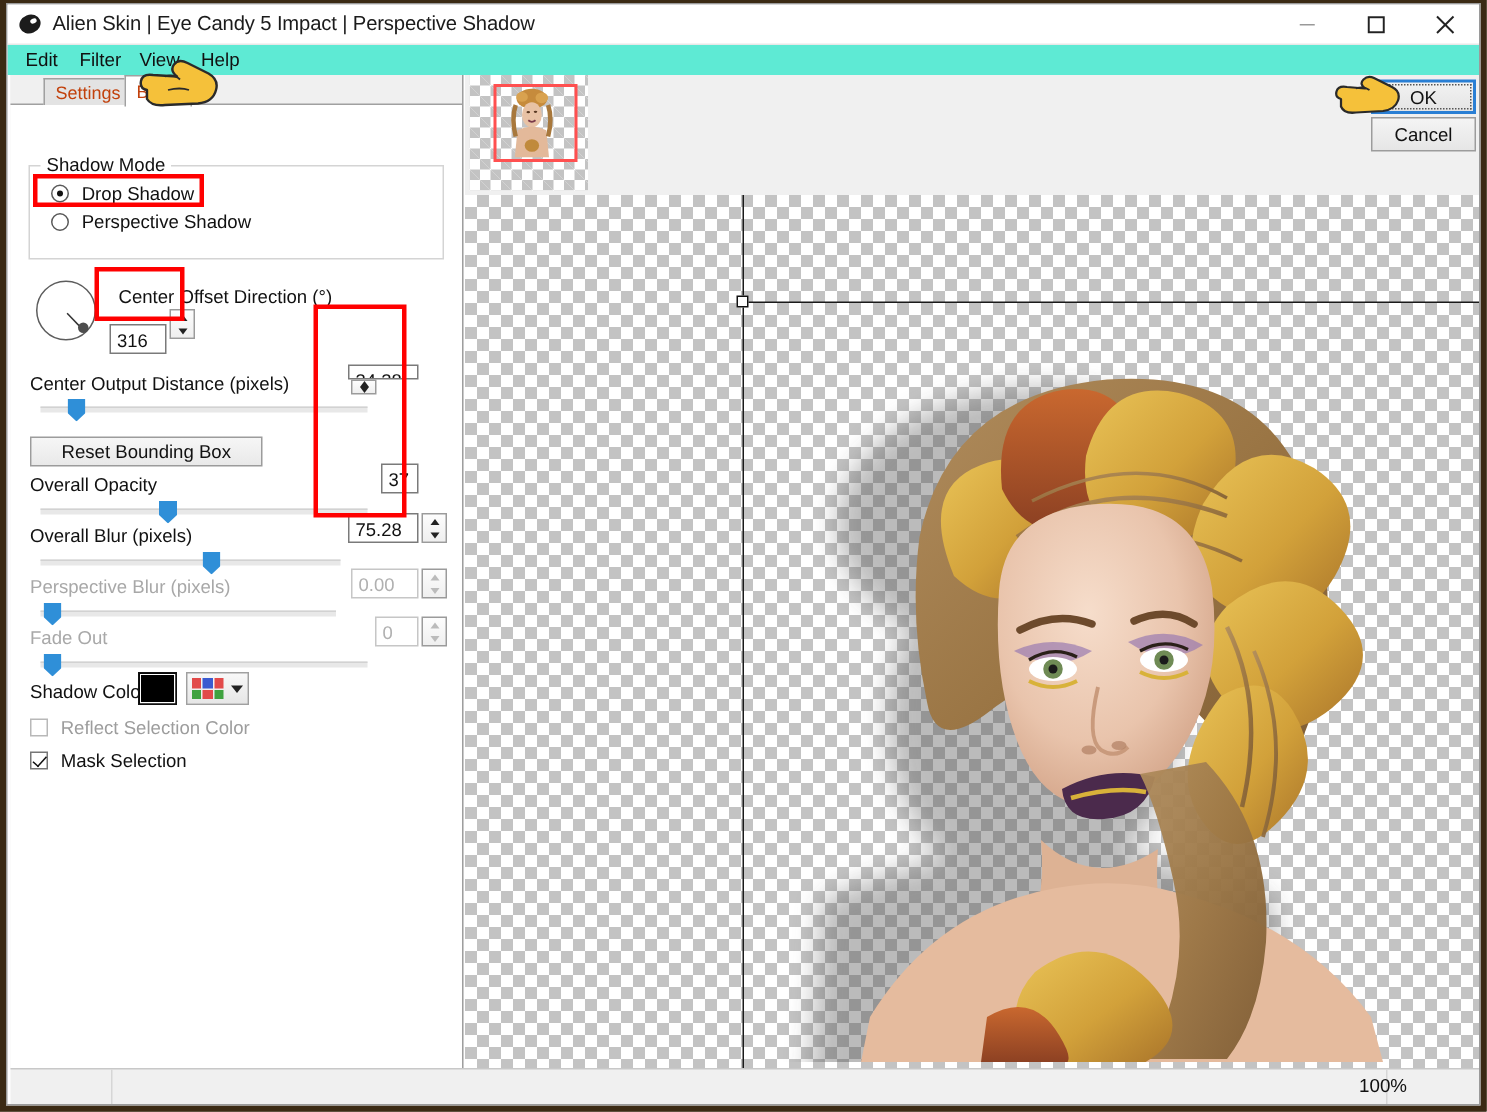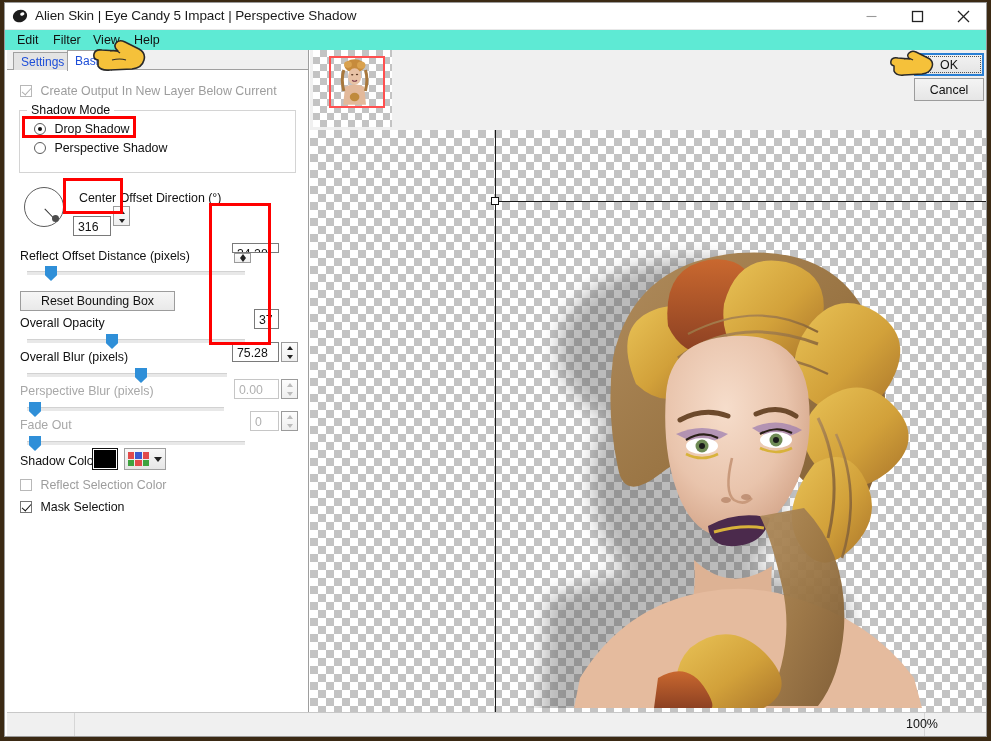--- a/index.html
+++ b/index.html
@@ -64,25 +64,26 @@
     background: #f0f0f0;
     border-right: 1px solid #9e9e9e;
   }
   .tabstrip {
     position: absolute; left: 0; top: 0; width: 100%; height: 20px;
     background: #f0f0f0;
     border-bottom: 1px solid #a0a0a0;
   }
   .tab {
     position: absolute; top: 2px; height: 19px;
-    font-size: 12px; color: #1d4ed8;
+    font-size: 12px; color: #c2410c;
     padding: 2px 7px 0 7px;
     border: 1px solid #a0a0a0;
     border-bottom: none;
     background: #e3e3e3;
+    margin-left: 16px;
   }
   .tab.active {
     background: #ffffff;
     top: 0px; height: 21px;
     padding-top: 3px;
     border-color: #a0a0a0;
     z-index: 3;
   }
   .panelbody {
     position: absolute; left:0; top:20px; width:100%; height:642px;
@@ -413,24 +414,20 @@
 
     <div class="leftpanel">
 
       <div class="tabstrip">
         <div class="tab" style="left:6px;">Settings</div>
         <div class="tab active" style="left:60px;">Basic</div>
       </div>
 
       <div class="panelbody">
 
-        <div class="chk-row" style="left:13px; top:14px;">
-          <span class="chkbox disabled checked"></span>
-          <span class="txt-dim">Create Output In New Layer Below Current</span>
-        </div>
 
         <div class="groupbox" style="left:12px; top:40px; width:277px; height:63px;"></div>
         <div class="group-title" style="left:20px; top:33px;">Shadow Mode</div>
 
         <div class="radio-row" style="left:27px; top:52px;">
           <span class="radio sel"></span>
           <span>Drop Shadow</span>
         </div>
         <div class="radio-row" style="left:27px; top:71px;">
           <span class="radio"></span>
@@ -443,21 +440,21 @@
         </div>
         <div class="ctl-label" style="left:72px; top:121px;">Center Offset Direction (°)</div>
         <div class="spin" style="left:66px; top:136px;">
           <div class="field" style="width:38px;margin-top:10px;">316</div>
           <div class="arrows">
             <div class="up"></div>
             <div class="dn"></div>
           </div>
         </div>
 
-        <div class="ctl-label" style="left:13px; top:179px;">Reflect Offset Distance (pixels)</div>
+        <div class="ctl-label" style="left:13px; top:179px;">Center Output Distance (pixels)</div>
         <div class="slider" style="left:20px; top:196px; width:218px;">
           <div class="track"></div>
           <div class="thumb" style="left:18px;"></div>
         </div>
         <div class="spin" style="left:225px; top:173px;flex-direction:column;">
           <div class="field" style="width:47px;">34.28</div>
           <div class="arrows">
             <div class="up"></div>
             <div class="dn"></div>
           </div>

